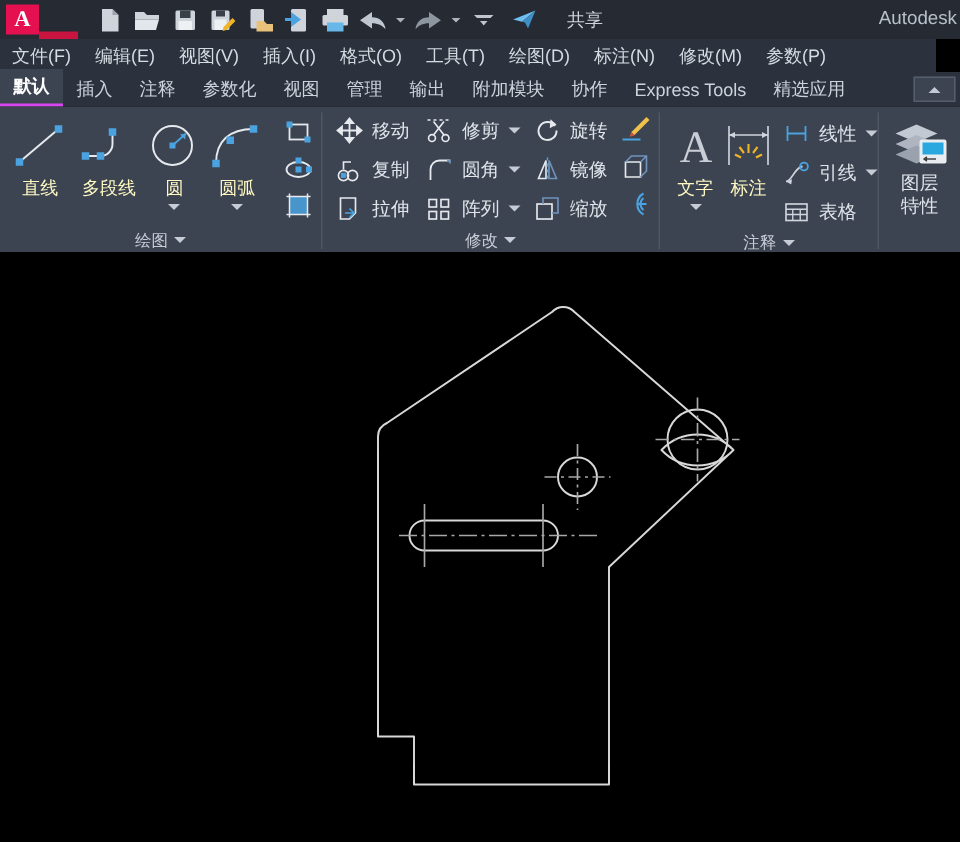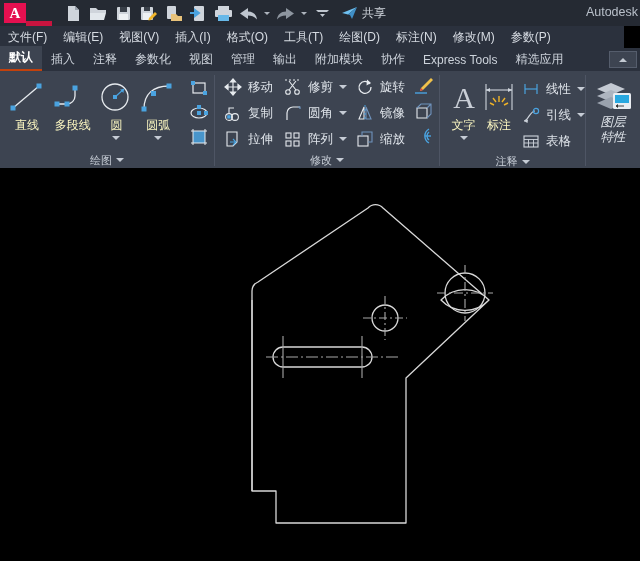--- a/index.html
+++ b/index.html
@@ -32,21 +32,21 @@
   }
   .qat{display:flex;align-items:center;margin-left:10px;gap:3px;}
   .qicon{width:22px;height:22px;display:flex;align-items:center;justify-content:center;}
   .qicon svg{display:block;}
   .caret{width:9px;height:22px;display:flex;align-items:center;justify-content:center;}
   .caret i{
     display:block;width:0;height:0;border-left:3px solid transparent;
     border-right:3px solid transparent;border-top:3.5px solid #aeb4bd;
   }
   .share{
-    display:flex;align-items:center;gap:4px;margin-left:8px;
+    display:flex;align-items:center;gap:20px;margin-left:8px;
     color:#cfd4db;font-size:12px;
   }
   .ad-text{
     position:absolute;right:2px;top:5px;color:#b9c0ca;font-size:12.5px;
     white-space:nowrap;
   }
 
   
   .menubar{
     position:absolute;left:0;top:26px;width:624px;height:22px;
@@ -61,21 +61,21 @@
   .ribtabs{
     position:absolute;left:0;top:48px;width:640px;height:23px;
     background:#2b313d;display:flex;align-items:flex-end;
   }
   .ribtab{
     color:#cdd3db;font-size:12px;height:23px;padding:0 9px;
     display:flex;align-items:center;white-space:nowrap;
   }
   .ribtab.active{
     background:#3d4451;color:#ffffff;font-weight:bold;
-    border-bottom:2px solid #c2410c;
+    border-bottom:2px solid #d946ef;
   }
   .tabmin{
     position:absolute;right:3px;top:3px;width:26px;height:15px;
     background:#3d4451;border:1px solid #555d6c;display:flex;
     align-items:center;justify-content:center;
   }
   .tabmin i{
     display:block;width:0;height:0;border-left:4px solid transparent;
     border-right:4px solid transparent;border-bottom:4px solid #c3c9d2;
   }
@@ -551,21 +551,21 @@
           </div>
         </div>
       </div>
       <div class="panel-title">
         <span>注释</span>
         <span class="tri"></span>
       </div>
     </div>
     <div class="panel-sep"></div>
 
-    <div class="panel" style="width:54px;font-style:italic;">
+    <div class="panel" style="width:54px;">
       <div class="panel-body" style="justify-content:center;">
         <div class="layerbtn">
           <div class="gly" style="height:36px;display:flex;align-items:center;justify-content:center;">
             <svg width="44" height="36" viewBox="0 0 44 36">
               <path d="M6 10l14-6 14 6-14 6z" fill="#c3c9d2"></path>
               <path d="M6 17l14-6 14 6-14 6z" fill="#aeb5c0"></path>
               <path d="M6 24l14-6 14 6-14 6z" fill="#9aa2ae"></path>
               <rect x="22" y="14" width="18" height="16" rx="1.5" fill="#e9edf2"></rect>
               <rect x="24" y="16" width="14" height="8" fill="#29a8e0"></rect>
               <path d="M25 27h8M27 25.5l-2 1.5 2 1.5" stroke="#444" stroke-width="1"></path>

